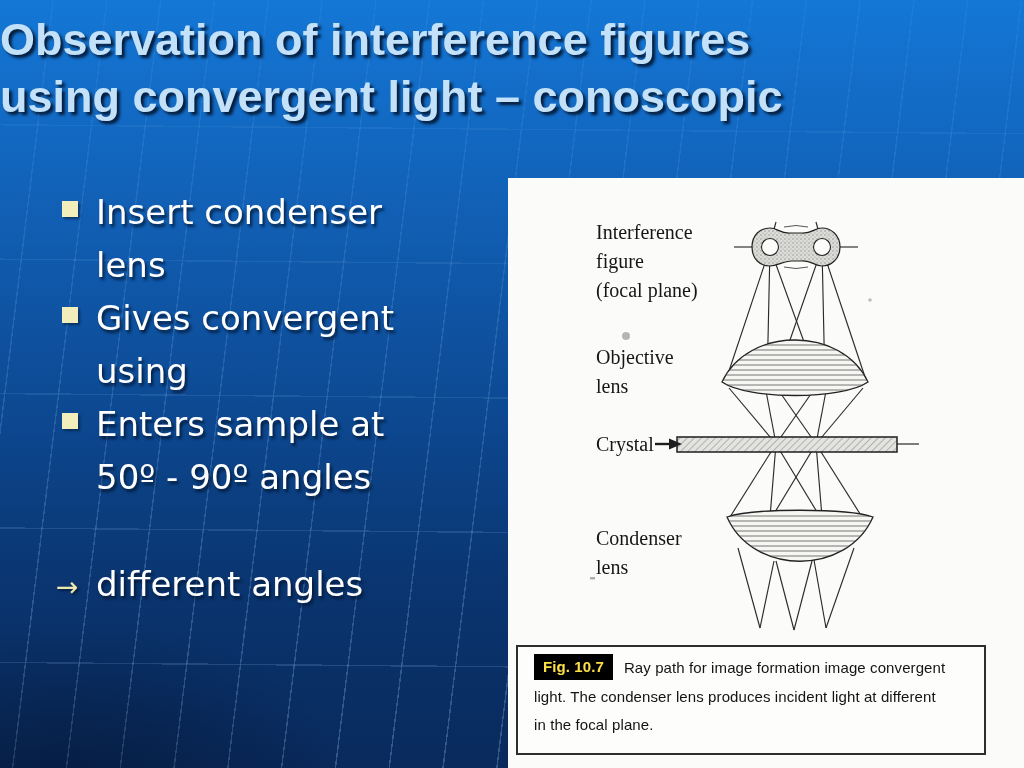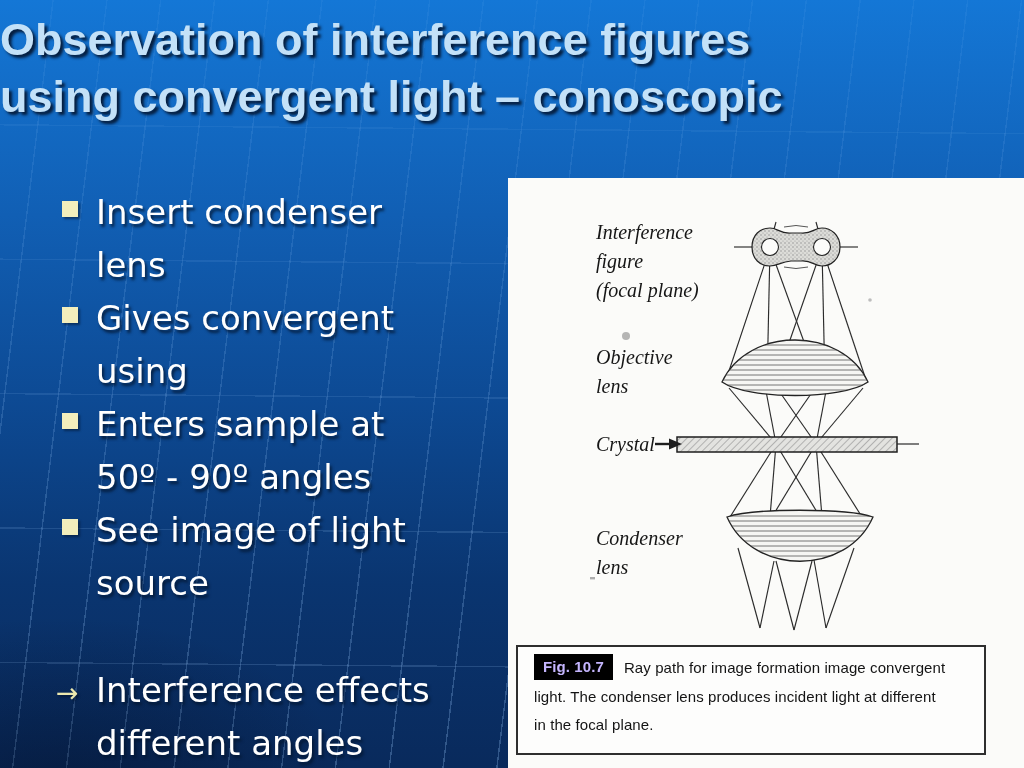--- a/index.html
+++ b/index.html
@@ -51,36 +51,36 @@
 
   
   .figure-panel {
     position:absolute; left:508px; top:178px; width:516px; height:590px;
     background:#fbfbf9; z-index:2; color:#1c1c1c;
   }
   .fig-label {
     position:absolute; left:88px;
     font-family:"Liberation Serif", serif; font-size:20px; line-height:29px; color:#161616;
   }
-  .fig-label div { display:block;font-style:italic; }
+  .fig-label div { display:block; }
   .lbl-interference { top:40px; }
   .lbl-objective    { top:165px; }
   .lbl-crystal      { top:252px; }
   .lbl-condenser    { top:346px; }
 
   .diagram { position:absolute; left:0; top:0; width:516px; height:590px; }
 
   .caption-box {
     position:absolute; left:8px; top:467px; width:470px; height:110px;
     background:#fdfdfc; border:2px solid #2e2e2e; padding:7px 14px 0 16px;
     font-size:15px; line-height:28.5px; color:#141414; letter-spacing:.1px;
   }
   .caption-box .cap-line { display:block; white-space:nowrap; }
   .cap-badge {
-    display:inline-block; background:#000; color:#c4b5fd; font-weight:bold;
+    display:inline-block; background:#000; color:#fde047; font-weight:bold;
     font-size:15px; line-height:20px; padding:3px 9px 3px 9px; margin-right:11px;
     transform:translateY(-1px);
   }
 </style>
 </head>
 <body>
 
 <div class="slide">
 
   <h1 class="title">
@@ -103,31 +103,23 @@
         <span>using</span>
       </div>
     </div>
     <div class="bullet-item">
       <span class="marker-square"></span>
       <div class="txt">
         <span>Enters sample at</span>
         <span>50º - 90º angles</span>
       </div>
     </div>
-    <div class="bullet-item">
-      <span class="marker-square"></span>
-      <div class="txt">
-        <span>See image of light</span>
-        <span>source</span>
-      </div>
-    </div>
     <div class="bullet-item arrow-item">
       <span class="marker-arrow">→</span>
       <div class="txt">
-        <span>Interference effects</span>
         <span>different angles</span>
       </div>
     </div>
   </div>
 
   <div class="figure-panel">
 
     <svg class="diagram" viewBox="0 0 516 590" xmlns="http://www.w3.org/2000/svg">
       <defs>
         <pattern id="hatchCrystal" width="5" height="5" patternUnits="userSpaceOnUse" patternTransform="rotate(45)">

